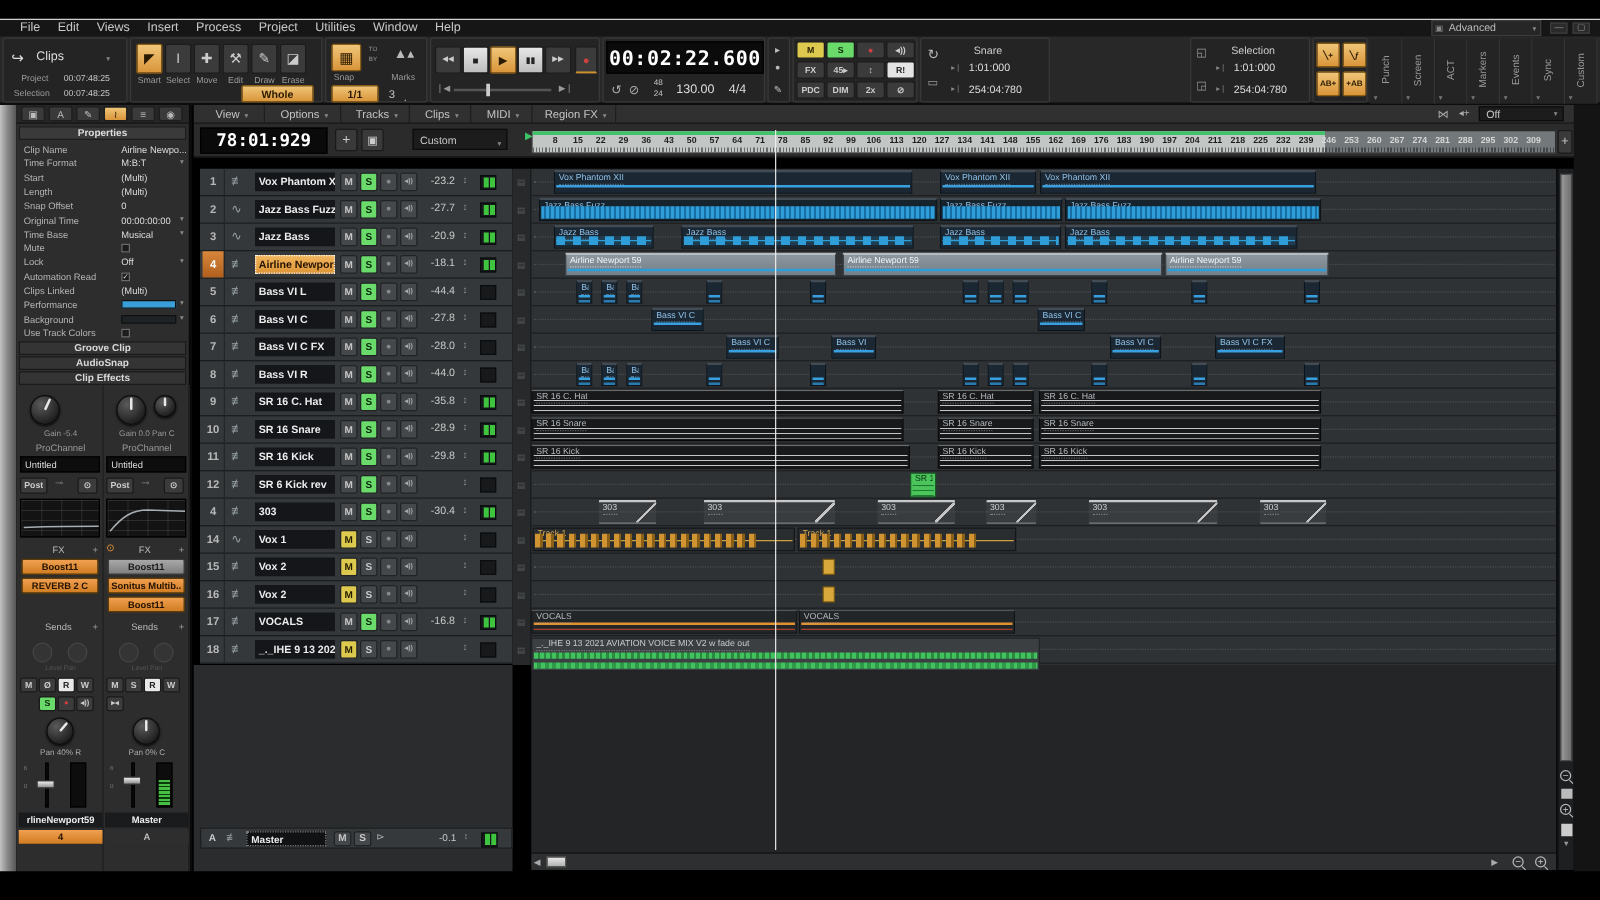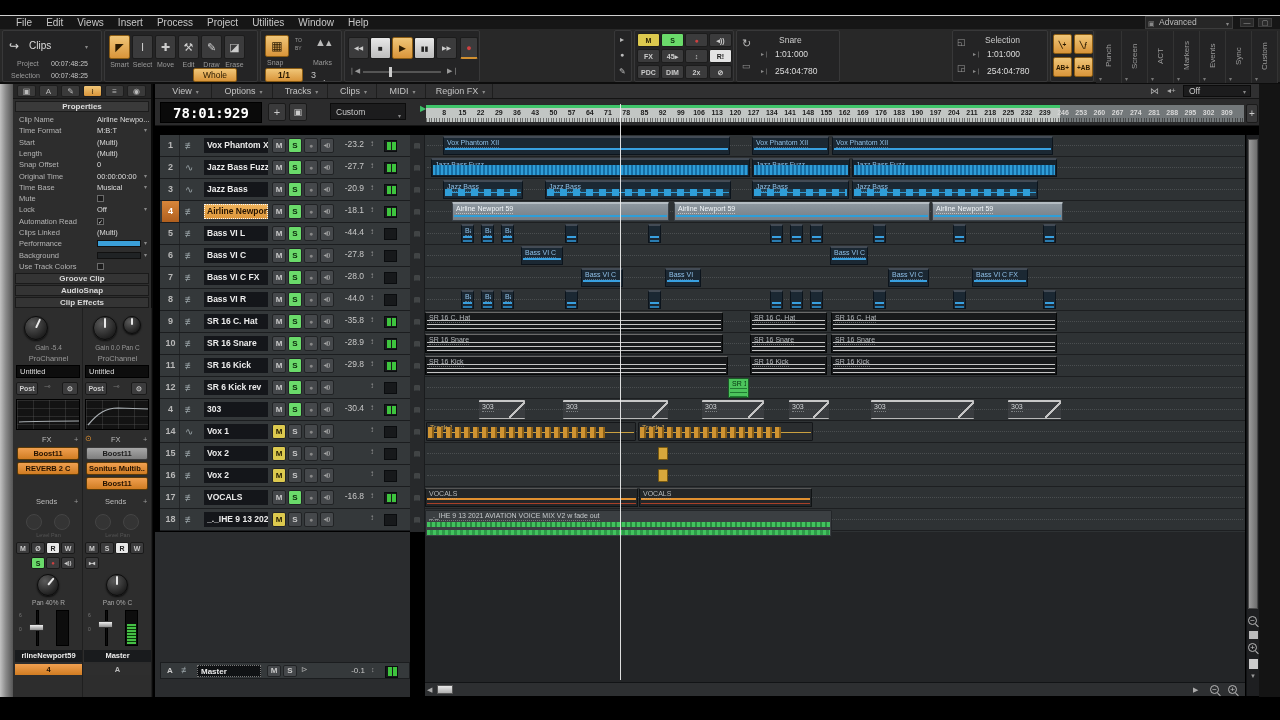--- a/index.html
+++ b/index.html
@@ -212,21 +212,21 @@
       <span class="val" style="left:6px;top:8px;font-size:12px;color:#ddd;">↪</span>
       <span class="val" style="left:26px;top:9px;font-size:10px;color:#ddd;">Clips</span>
       <span class="val" style="left:82px;top:12px;font-size:6px;color:#888;">▾</span>
       <span class="lbl" style="left:14px;top:29px;">Project</span>
       <span class="val" style="left:48px;top:29px;">00:07:48:25</span>
       <span class="lbl" style="left:8px;top:41px;">Selection</span>
       <span class="val" style="left:48px;top:41px;">00:07:48:25</span>
     </div>
 
     <div class="mod" style="left:104px;width:154px;" id="mod-tools">
-      <div class="tbtn2 gold" style="left:88px;top:37px;width:44px;height:14px;font-size:8.5px;font-weight:normal;line-height:13px;">Whole</div>
+      <div class="tbtn2 gold" style="left:88px;top:37px;width:58px;height:14px;font-size:8.5px;font-weight:bold;line-height:13px;">Whole</div>
     <div class="tbtn2 gold" style="left: 4px; top: 4px; width: 21px; height: 24px; font-size: 11px; line-height: 23px;">◤</div>
         <div class="lbl" style="left: 2px; top: 30px; width: 25px; text-align: center; position: absolute;">Smart</div>
         <div class="tbtn2" style="left: 27px; top: 4px; width: 21px; height: 24px; font-size: 11px; line-height: 23px;">I</div>
         <div class="lbl" style="left: 25px; top: 30px; width: 25px; text-align: center; position: absolute;">Select</div>
         <div class="tbtn2" style="left: 50px; top: 4px; width: 21px; height: 24px; font-size: 11px; line-height: 23px;">✚</div>
         <div class="lbl" style="left: 48px; top: 30px; width: 25px; text-align: center; position: absolute;">Move</div>
         <div class="tbtn2" style="left: 73px; top: 4px; width: 21px; height: 24px; font-size: 11px; line-height: 23px;">⚒</div>
         <div class="lbl" style="left: 71px; top: 30px; width: 25px; text-align: center; position: absolute;">Edit</div>
         <div class="tbtn2" style="left: 96px; top: 4px; width: 21px; height: 24px; font-size: 11px; line-height: 23px;">✎</div>
         <div class="lbl" style="left: 94px; top: 30px; width: 25px; text-align: center; position: absolute;">Draw</div>
@@ -252,20 +252,29 @@
       <div class="tbtn2 gold" style="left:47px;top:6px;width:21px;height:22px;font-size:9px;line-height:21px;">▶</div>
       <div class="tbtn2 lightb" style="left:69px;top:6px;width:21px;height:22px;font-size:7px;line-height:21px;">▮▮</div>
       <div class="tbtn2" style="left:91px;top:6px;width:21px;height:22px;font-size:6px;line-height:21px;">▶▶</div>
       <div class="tbtn2" style="left:115px;top:6px;width:18px;height:22px;font-size:9px;line-height:21px;color:#d04040;border-bottom:2px solid #d09030;">●</div>
       <span class="val" style="left:4px;top:36px;font-size:7px;color:#999;">❘◀</span>
       <div class="abs" style="left:18px;top:40px;width:78px;height:2px;background:#555;"></div>
       <div class="abs" style="left:44px;top:36px;width:3px;height:10px;background:#ccc;"></div>
       <span class="val" style="left:102px;top:36px;font-size:7px;color:#999;">▶❘</span>
     </div>
 
+    <div class="mod" style="left:482px;width:130px;">
+      <div class="bigtime">00:02:22.600</div>
+      <span class="val" style="left:6px;top:35px;font-size:10px;color:#aaa;">↺</span>
+      <span class="val" style="left:20px;top:35px;font-size:10px;color:#aaa;">⊘</span>
+      <span class="val" style="left:40px;top:32px;font-size:6.5px;">48</span>
+      <span class="val" style="left:40px;top:41px;font-size:6.5px;">24</span>
+      <span class="val" style="left:58px;top:35px;font-size:10px;color:#ddd;">130.00</span>
+      <span class="val" style="left:100px;top:35px;font-size:10px;color:#ddd;">4/4</span>
+    </div>
 
     <div class="mod" style="left:614px;width:18px;">
       <span class="val" style="left:5px;top:4px;color:#bbb;font-size:8px;">▸</span>
       <span class="val" style="left:5px;top:20px;color:#bbb;font-size:7px;">●</span>
       <span class="val" style="left:4px;top:36px;color:#bbb;font-size:8px;">✎</span>
     </div>
 
     <div class="mod" style="left:634px;width:100px;" id="mod-mix">
         <div class="tbtn2 m" style="left: 2px; top: 2px; width: 23px; height: 14px; font-size: 7px; font-weight: bold; line-height: 13px; background: rgb(220, 201, 78); color: rgb(36, 28, 0);">M</div>
         <div class="tbtn2 s" style="left: 26px; top: 2px; width: 23px; height: 14px; font-size: 7px; font-weight: bold; line-height: 13px; background: rgb(106, 218, 106); color: rgb(12, 42, 12);">S</div>

